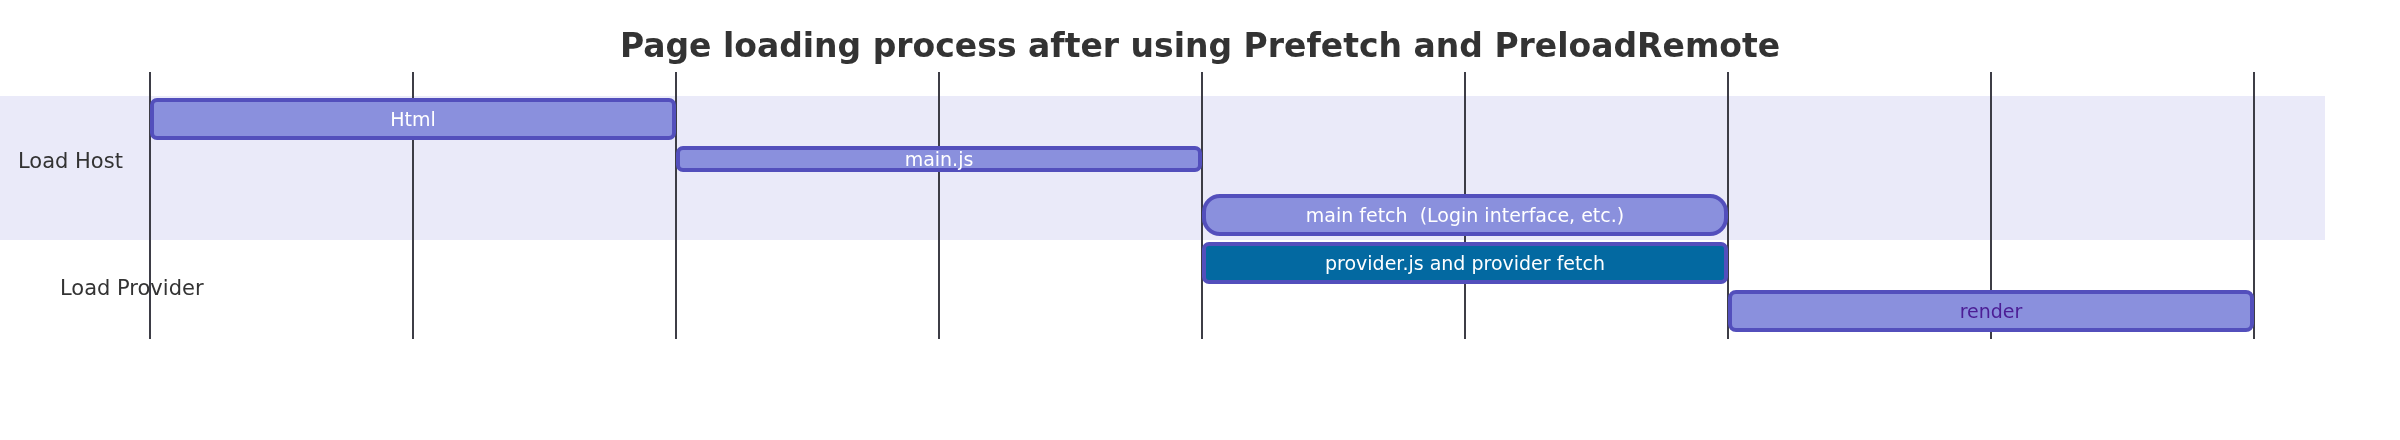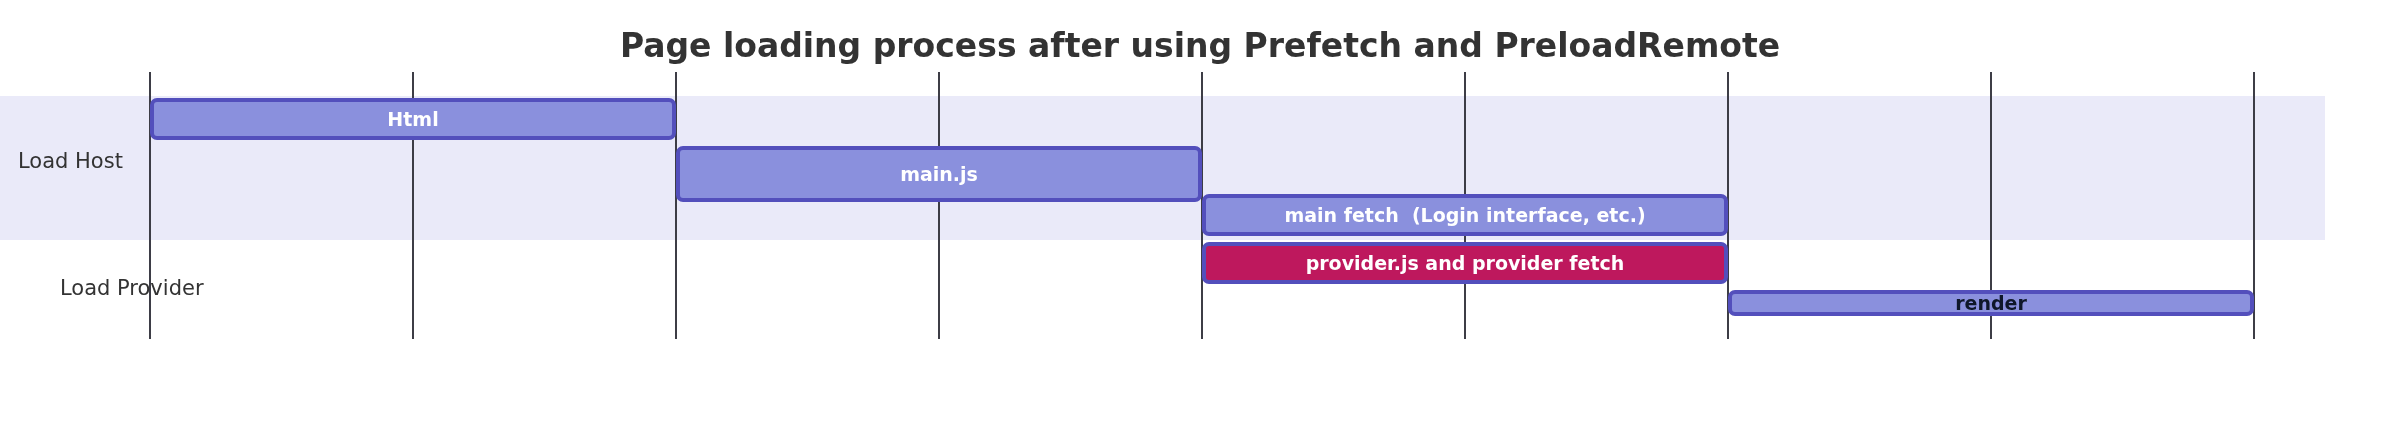--- a/index.html
+++ b/index.html
@@ -45,21 +45,20 @@
     position: absolute;
     box-sizing: border-box;
     border-radius: 7px;
     border-style: solid;
     border-width: 4px;
     display: flex;
     align-items: center;
     justify-content: center;
     font-size: 19px;
     white-space: pre;
-    font-weight: bold;
   }
 </style>
 </head>
 <body>
 
 <div class="canvas">
   <div class="chart-title" style="color: rgb(51, 51, 51);">Page loading process after using Prefetch and PreloadRemote</div>
   <div id="band-layer">
       <div class="section-band" style="top: 96px; height: 144px; width: 2325px; background: rgb(234, 234, 249);"></div>
       <div class="section-band" style="top: 240px; height: 96px; width: 2325px; background: transparent;"></div>
@@ -70,22 +69,22 @@
       <div class="grid-line" style="left: 675px; top: 72px; height: 267px; background: rgb(61, 61, 70);"></div>
       <div class="grid-line" style="left: 938px; top: 72px; height: 267px; background: rgb(61, 61, 70);"></div>
       <div class="grid-line" style="left: 1201px; top: 72px; height: 267px; background: rgb(61, 61, 70);"></div>
       <div class="grid-line" style="left: 1464px; top: 72px; height: 267px; background: rgb(61, 61, 70);"></div>
       <div class="grid-line" style="left: 1727px; top: 72px; height: 267px; background: rgb(61, 61, 70);"></div>
       <div class="grid-line" style="left: 1990px; top: 72px; height: 267px; background: rgb(61, 61, 70);"></div>
       <div class="grid-line" style="left: 2253px; top: 72px; height: 267px; background: rgb(61, 61, 70);"></div>
     </div>
   <div id="bar-layer">
       <div class="task-bar" style="left: 150px; width: 526px; top: 98px; height: 42px; background: rgb(138, 144, 221); border-color: rgb(83, 79, 188); color: rgb(255, 255, 255);">Html</div>
-      <div class="task-bar" style="left: 676px; width: 526px; top: 146px; height: 56px; background: rgb(138, 144, 221); border-color: rgb(83, 79, 188); color: rgb(255, 255, 255);">main.js</div>
-      <div class="task-bar" style="left: 1202px; width: 526px; top: 194px; height: 42px; background: rgb(138, 144, 221); border-color: rgb(83, 79, 188); color: rgb(255, 255, 255);">main fetch  (Login interface, etc.)</div>
-      <div class="task-bar" style="left: 1202px; width: 526px; top: 242px; height: 42px; background: #be185d; border-color: rgb(83, 79, 188); color: rgb(255, 255, 255);">provider.js and provider fetch</div>
-      <div class="task-bar" style="left: 1728px; width: 526px; top: 290px; height: 26px; background: rgb(138, 144, 221); border-color: rgb(83, 79, 188); color: #0f172a;">render</div>
+      <div class="task-bar" style="left: 676px; width: 526px; top: 146px; height: 26px; background: rgb(138, 144, 221); border-color: rgb(83, 79, 188); color: rgb(255, 255, 255);">main.js</div>
+      <div class="task-bar" style="left: 1202px; width: 526px; top: 194px; height: 42px; background: rgb(138, 144, 221); border-color: rgb(83, 79, 188); color: rgb(255, 255, 255); border-radius: 18px;">main fetch  (Login interface, etc.)</div>
+      <div class="task-bar" style="left: 1202px; width: 526px; top: 242px; height: 42px; background: #0369a1; border-color: rgb(83, 79, 188); color: rgb(255, 255, 255);">provider.js and provider fetch</div>
+      <div class="task-bar" style="left: 1728px; width: 526px; top: 290px; height: 42px; background: rgb(138, 144, 221); border-color: rgb(83, 79, 188); color: #4c1d95; border-radius: 8px;">render</div>
     </div>
   <div id="label-layer">
       <div class="section-label" style="left: 18px; top: 161px; color: rgb(51, 51, 51);">Load Host</div>
       <div class="section-label" style="left: 18px; top: 288px; color: rgb(51, 51, 51); margin-left: 42px;">Load Provider</div>
     </div>
 </div>
 
 </body></html>

